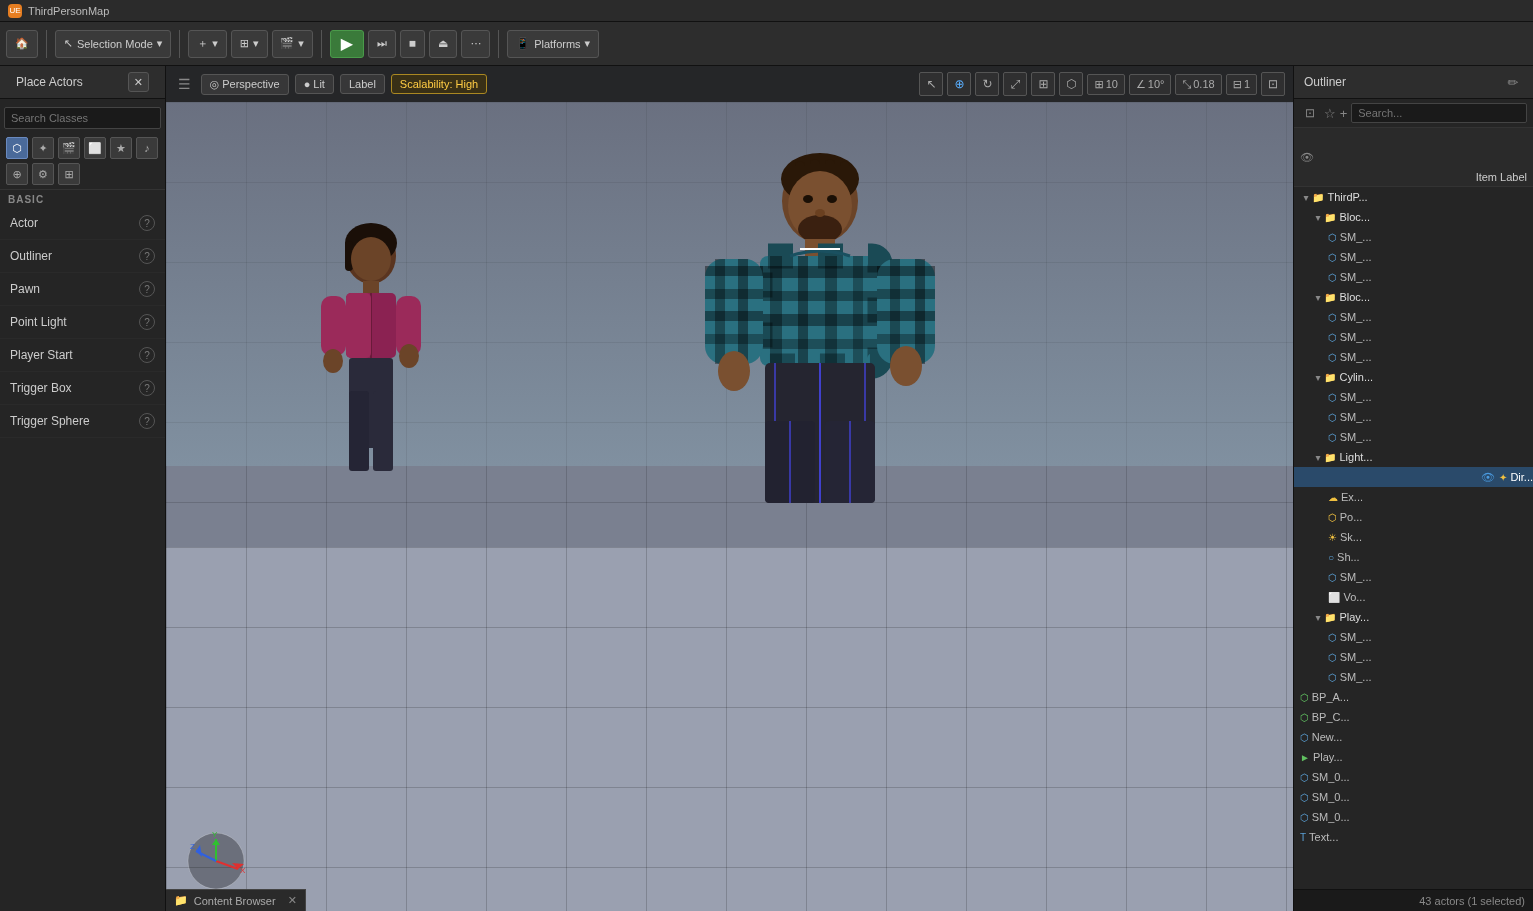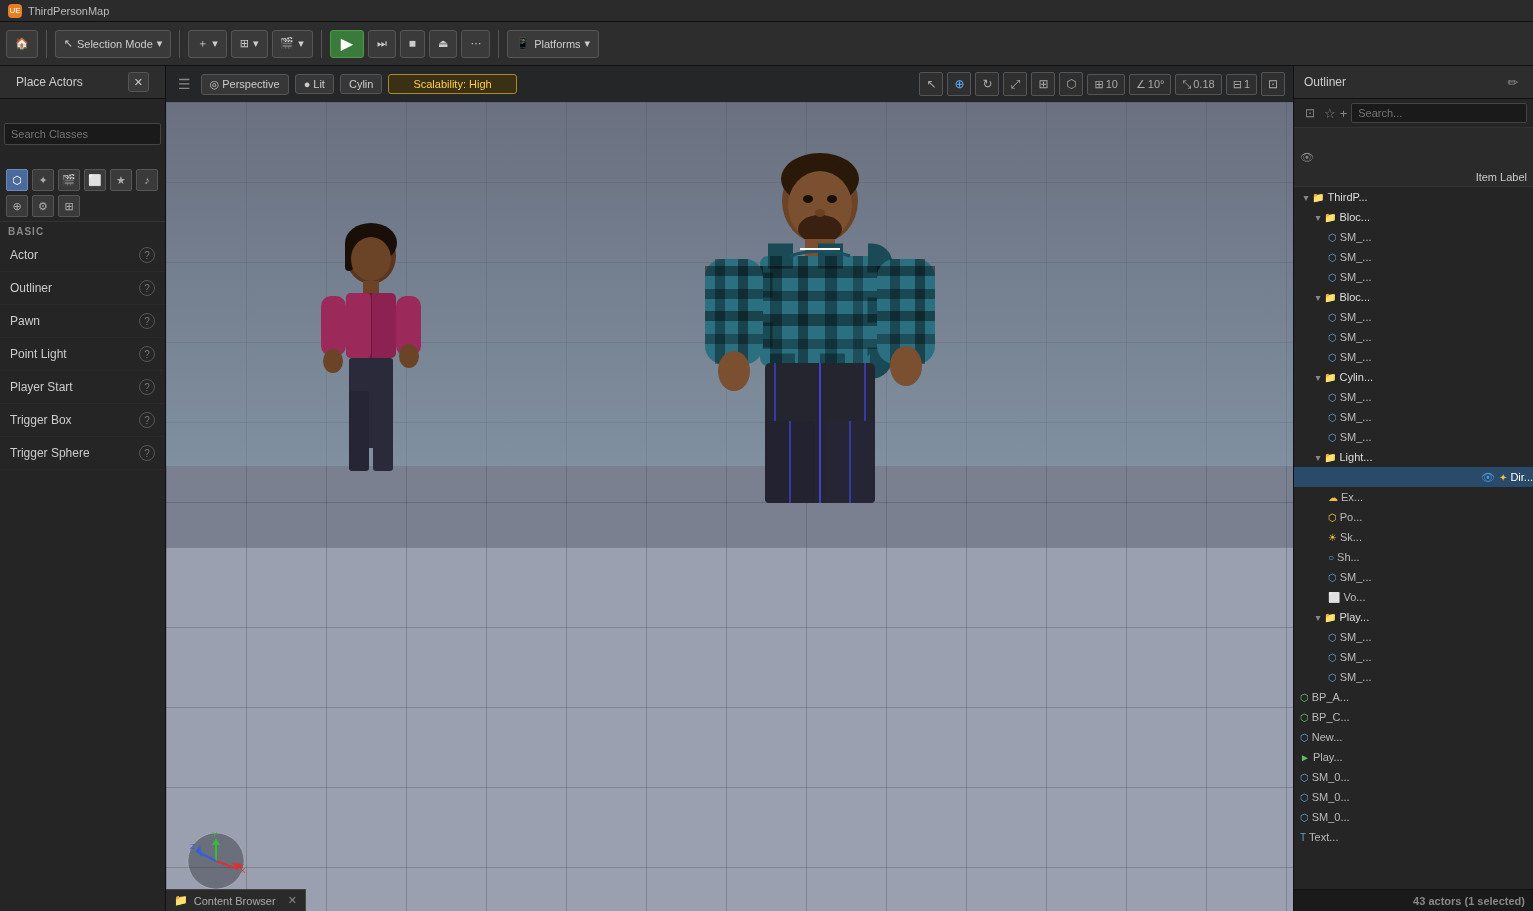--- a/index.html
+++ b/index.html
@@ -91,21 +91,21 @@
       font-size: 12px;
     }
     #search-classes {
       background: #1a1a1a;
       border: 1px solid #444;
       border-radius: 2px;
       padding: 4px 6px;
       color: #999;
       font-size: 11px;
       width: 100%;
-      margin: 20px 0;
+      margin: 4px 0;
     }
     .actor-category-icons {
       display: flex;
       gap: 4px;
       padding: 4px 6px;
       flex-wrap: wrap;
       border-bottom: 1px solid #333;
     }
     .actor-icon-btn {
       width: 22px; height: 22px;
@@ -169,21 +169,21 @@
       padding: 3px 8px;
       font-size: 11px;
       cursor: pointer;
       display: flex; align-items: center; gap: 3px;
     }
     .vp-scalability {
       background: rgba(60,50,20,0.9);
       border: 1px solid #aa8822;
       color: #ffcc44;
       border-radius: 3px;
-      padding: 3px 24px;
+      padding: 3px 8px;
       font-size: 11px;
     }
     .vp-right-btns {
       margin-left: auto;
       display: flex; gap: 4px; align-items: center;
     }
     .vp-icon-btn {
       width: 24px; height: 24px;
       background: rgba(50,50,50,0.8);
       border: 1px solid #555;
@@ -373,21 +373,21 @@
       bottom: 0; left: 0; right: 0;
       height: 22px;
       background: #1a1a1a;
       border-top: 1px solid #111;
       display: flex;
       align-items: center;
       padding: 0 8px;
       font-size: 11px;
       color: #888;
     }
-    .status-text { margin-left: auto; font-weight: bold; }
+    .status-text { margin-left: auto; }
 
     
     #content-browser-tab {
       position: absolute;
       bottom: 0; left: 0;
       background: #2a2a2a;
       border-top: 1px solid #444;
       border-right: 1px solid #444;
       height: 22px;
       display: flex;
@@ -527,21 +527,21 @@
       <button class="hamburger-btn vp-btn">☰</button>
       <button class="vp-btn">
         <span>◎</span>
         <span>Perspective</span>
       </button>
       <button class="vp-btn">
         <span>●</span>
         <span>Lit</span>
       </button>
       <button class="vp-btn">
-        <span>Cylin</span>
+        <span>Label</span>
       </button>
       <button class="vp-scalability">
         <span>Scalability: High</span>
       </button>
 
       <div class="vp-right-btns">
         <div class="vp-icon-btn">↖</div>
         <div class="vp-icon-btn" style="color:#5aafff;">⊕</div>
         <div class="vp-icon-btn">↻</div>
         <div class="vp-icon-btn">⤢</div>

